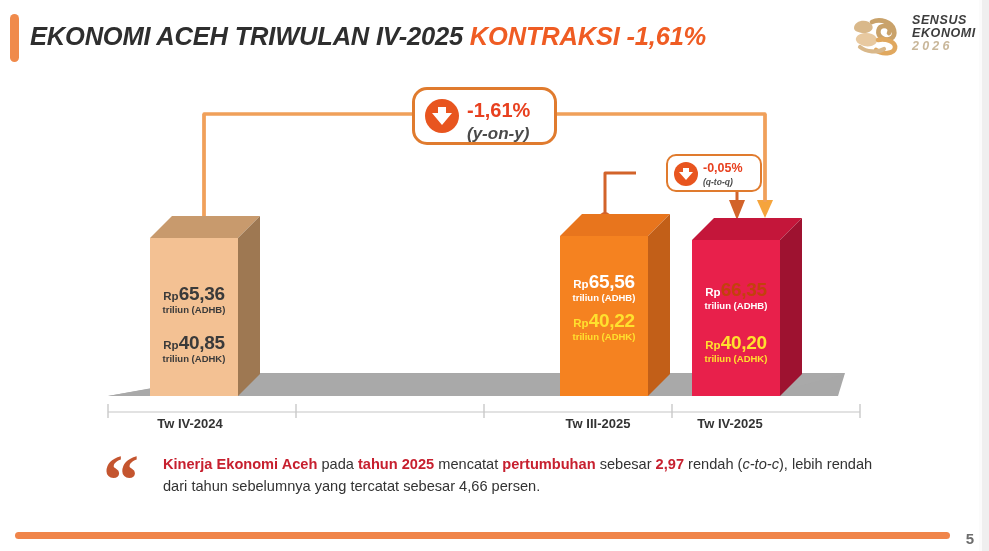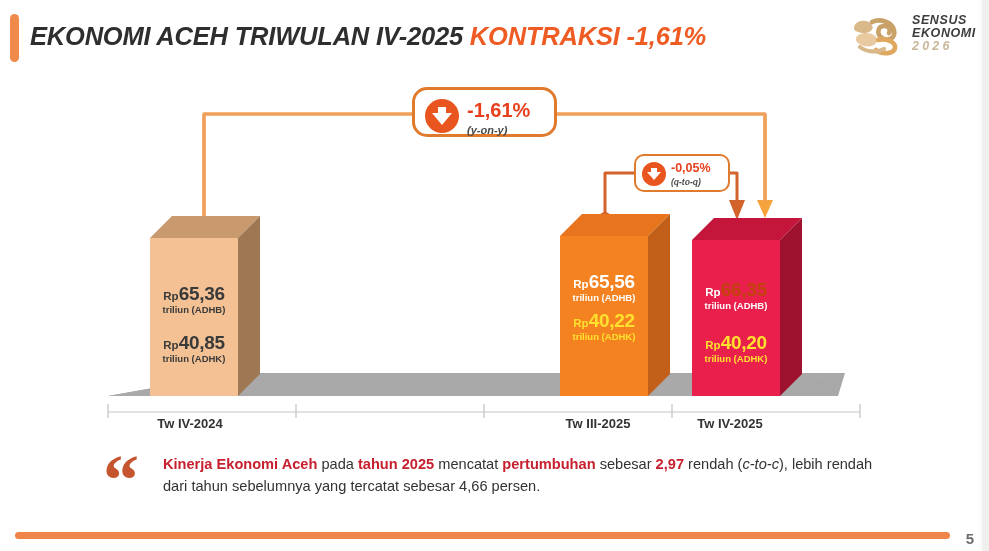--- a/index.html
+++ b/index.html
@@ -39,21 +39,21 @@
   .bar{position:absolute;}
 
   .bar-labels{position:absolute;text-align:center;width:100%;}
   .val-line{line-height:1.0;}
   .rp{font-size:11.5px;font-weight:bold;}
   .num{font-size:19px;font-weight:bold;letter-spacing:-0.3px;}
   .unit{font-size:9.5px;font-weight:bold;margin-top:2px;display:block;}
 
   
   .badge{position:absolute;background:#ffffff;border:3px solid #e07b2e;border-radius:13px;box-sizing:border-box;}
-  .badge-big{width:145px;height:50px;border-radius:15px;}
+  .badge-big{width:145px;height:58px;border-radius:15px;}
   .badge-small{width:96px;height:38px;border-radius:10px;border-width:2.5px;}
   .badge-circle{position:absolute;border-radius:50%;background:#e8551f;}
   .badge-txt{position:absolute;text-align:left;}
   .badge-pct{font-weight:bold;color:#e8401f;line-height:1;}
   .badge-sub{font-style:italic;font-weight:bold;color:#4a4a4a;line-height:1;}
 
   
   .axis-label{position:absolute;font-size:13px;font-weight:bold;color:#333333;text-align:center;white-space:nowrap;}
 
   
@@ -123,25 +123,25 @@
   </svg>
 
   <div class="badge badge-big" style="left:412px;top:9px;">
     <div class="badge-circle" style="left:10px;top:9px;width:34px;height:34px;">
       <svg width="34" height="34" viewBox="0 0 34 34">
         <polygon points="17,26 7,14 13,14 13,8 21,8 21,14 27,14" fill="#ffffff"></polygon>
       </svg>
     </div>
     <div class="badge-txt" style="left:52px;top:10px;">
       <div class="badge-pct" style="font-size:20px;">-1,61%</div>
-      <div class="badge-sub" style="font-size:11px;margin-top:5px;">(y-on-y)</div>
-    </div>
-  </div>
-
-  <div class="badge badge-small" style="left:634px;top:76px;padding-left:26px;">
+      <div class="badge-sub" style="font-size:17px;margin-top:5px;">(y-on-y)</div>
+    </div>
+  </div>
+
+  <div class="badge badge-small" style="left:666px;top:76px;padding-left:26px;">
     <div class="badge-circle" style="left:6px;top:6px;width:24px;height:24px;">
       <svg width="24" height="24" viewBox="0 0 24 24">
         <polygon points="12,18 5,10 9,10 9,6 15,6 15,10 19,10" fill="#ffffff"></polygon>
       </svg>
     </div>
     <div class="badge-txt" style="left:35px;top:6px;">
       <div class="badge-pct" style="font-size:12.5px;">-0,05%</div>
       <div class="badge-sub" style="font-size:8.5px;margin-top:3px;">(q-to-q)</div>
     </div>
   </div>

